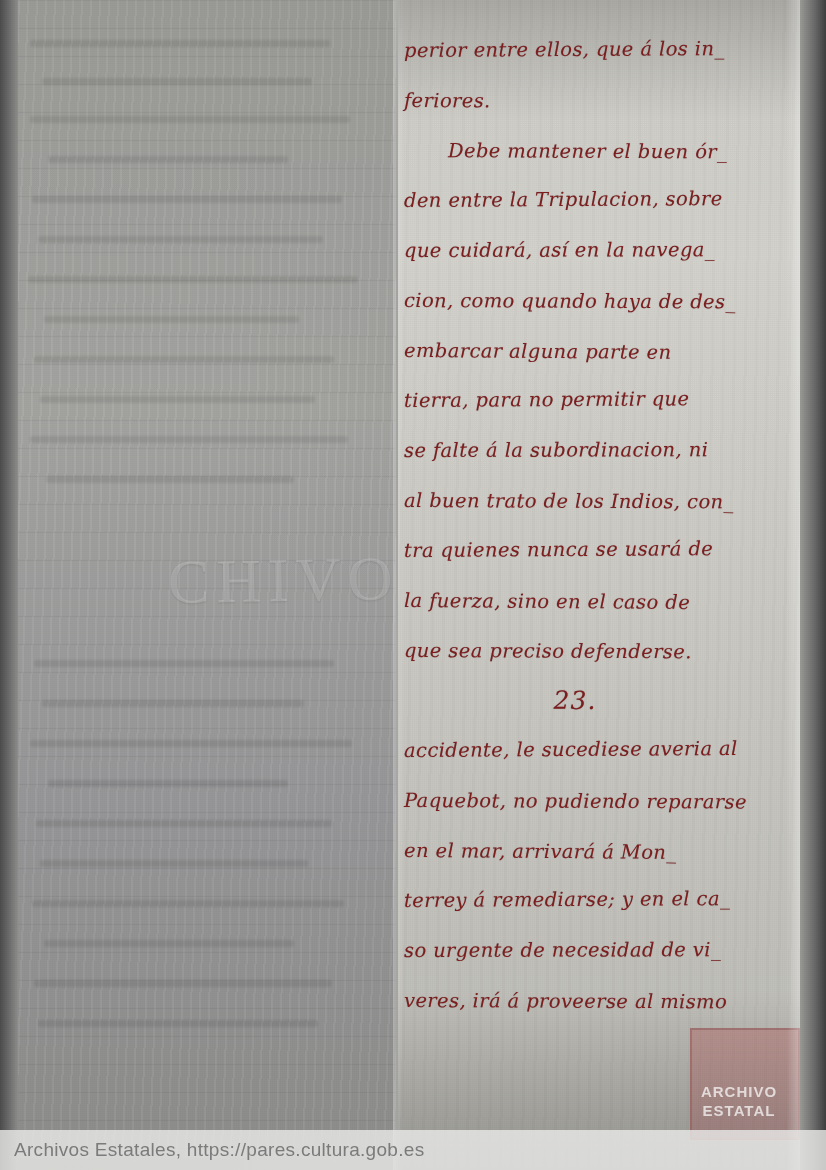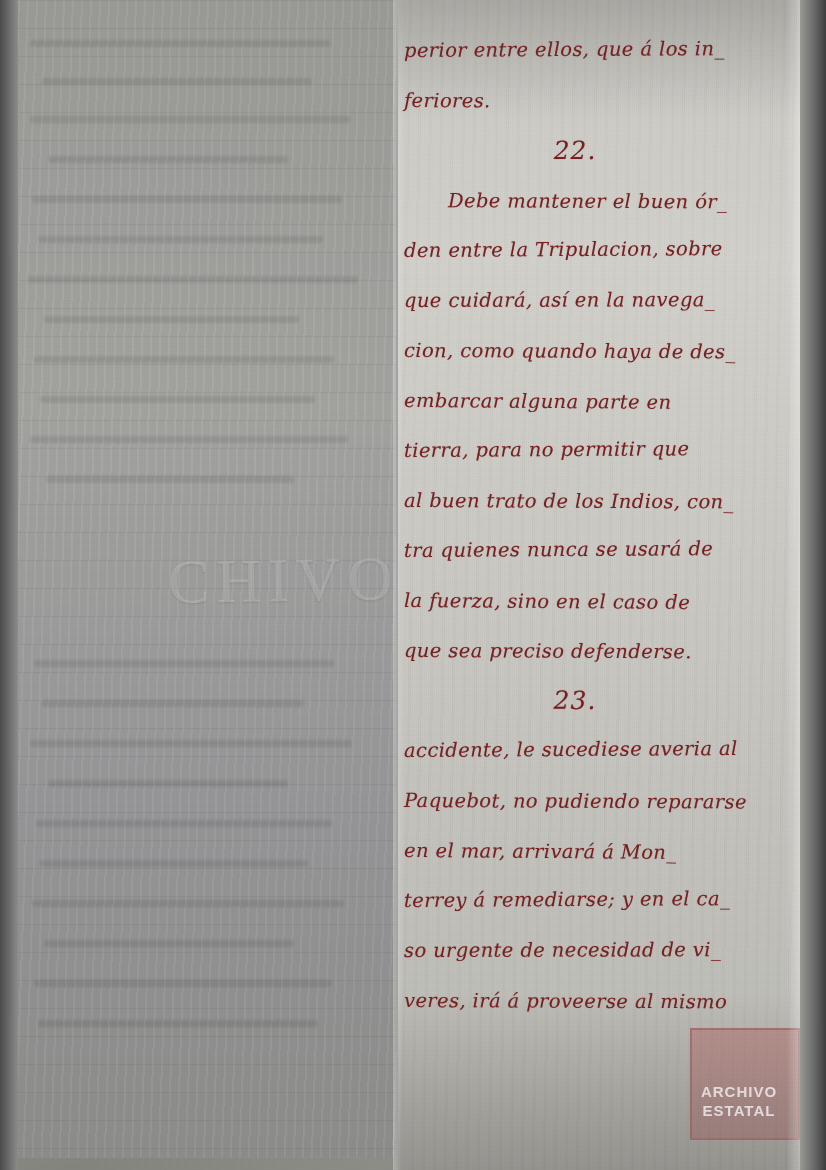--- a/index.html
+++ b/index.html
@@ -228,27 +228,27 @@
 
   <div class="recto"></div>
   <div class="band-mid-seam band"></div>
   <div class="recto-shade-top"></div>
   <div class="recto-shade-bottom"></div>
 
   <div class="ms-text">
     <span class="ms-line r1">perior entre ellos, que á los in_</span>
     <span class="ms-line r2">feriores.</span>
 
-    <span class="ms-num r3">22.</span>
     <span class="ms-line indent r2">Debe mantener el buen ór_</span>
     <span class="ms-line r1">den entre la Tripulacion, sobre</span>
     <span class="ms-line r3">que cuidará, así en la navega_</span>
     <span class="ms-line r2">cion, como quando haya de des_</span>
     <span class="ms-line r4">embarcar alguna parte en</span>
     <span class="ms-line r1">tierra, para no permitir que</span>
+    <span class="ms-line r3">se falte á la subordinacion, ni</span>
     <span class="ms-line r2">al buen trato de los Indios, con_</span>
     <span class="ms-line r1">tra quienes nunca se usará de</span>
     <span class="ms-line r4">la fuerza, sino en el caso de</span>
     <span class="ms-line r2">que sea preciso defenderse.</span>
 
     <span class="ms-num r2">23.</span>
     <span class="ms-line r1">accidente, le sucediese averia al</span>
     <span class="ms-line r2">Paquebot, no pudiendo repararse</span>
     <span class="ms-line r4">en el mar, arrivará á Mon_</span>
     <span class="ms-line r1">terrey á remediarse; y en el ca_</span>
@@ -260,14 +260,17 @@
     <span>ARCHIVO</span><br>
     <span>ESTATAL</span>
   </div>
 
   <div class="band band-left-dark"></div>
   <div class="band band-right-edge"></div>
   <div class="band band-right-dark"></div>
 
   <div class="grain"></div>
 
+  <div class="watermark-bar">
+    <span class="watermark-text">Archivos Estatales, https://pares.cultura.gob.es</span>
+  </div>
 
 </div>
 
 </body></html>

